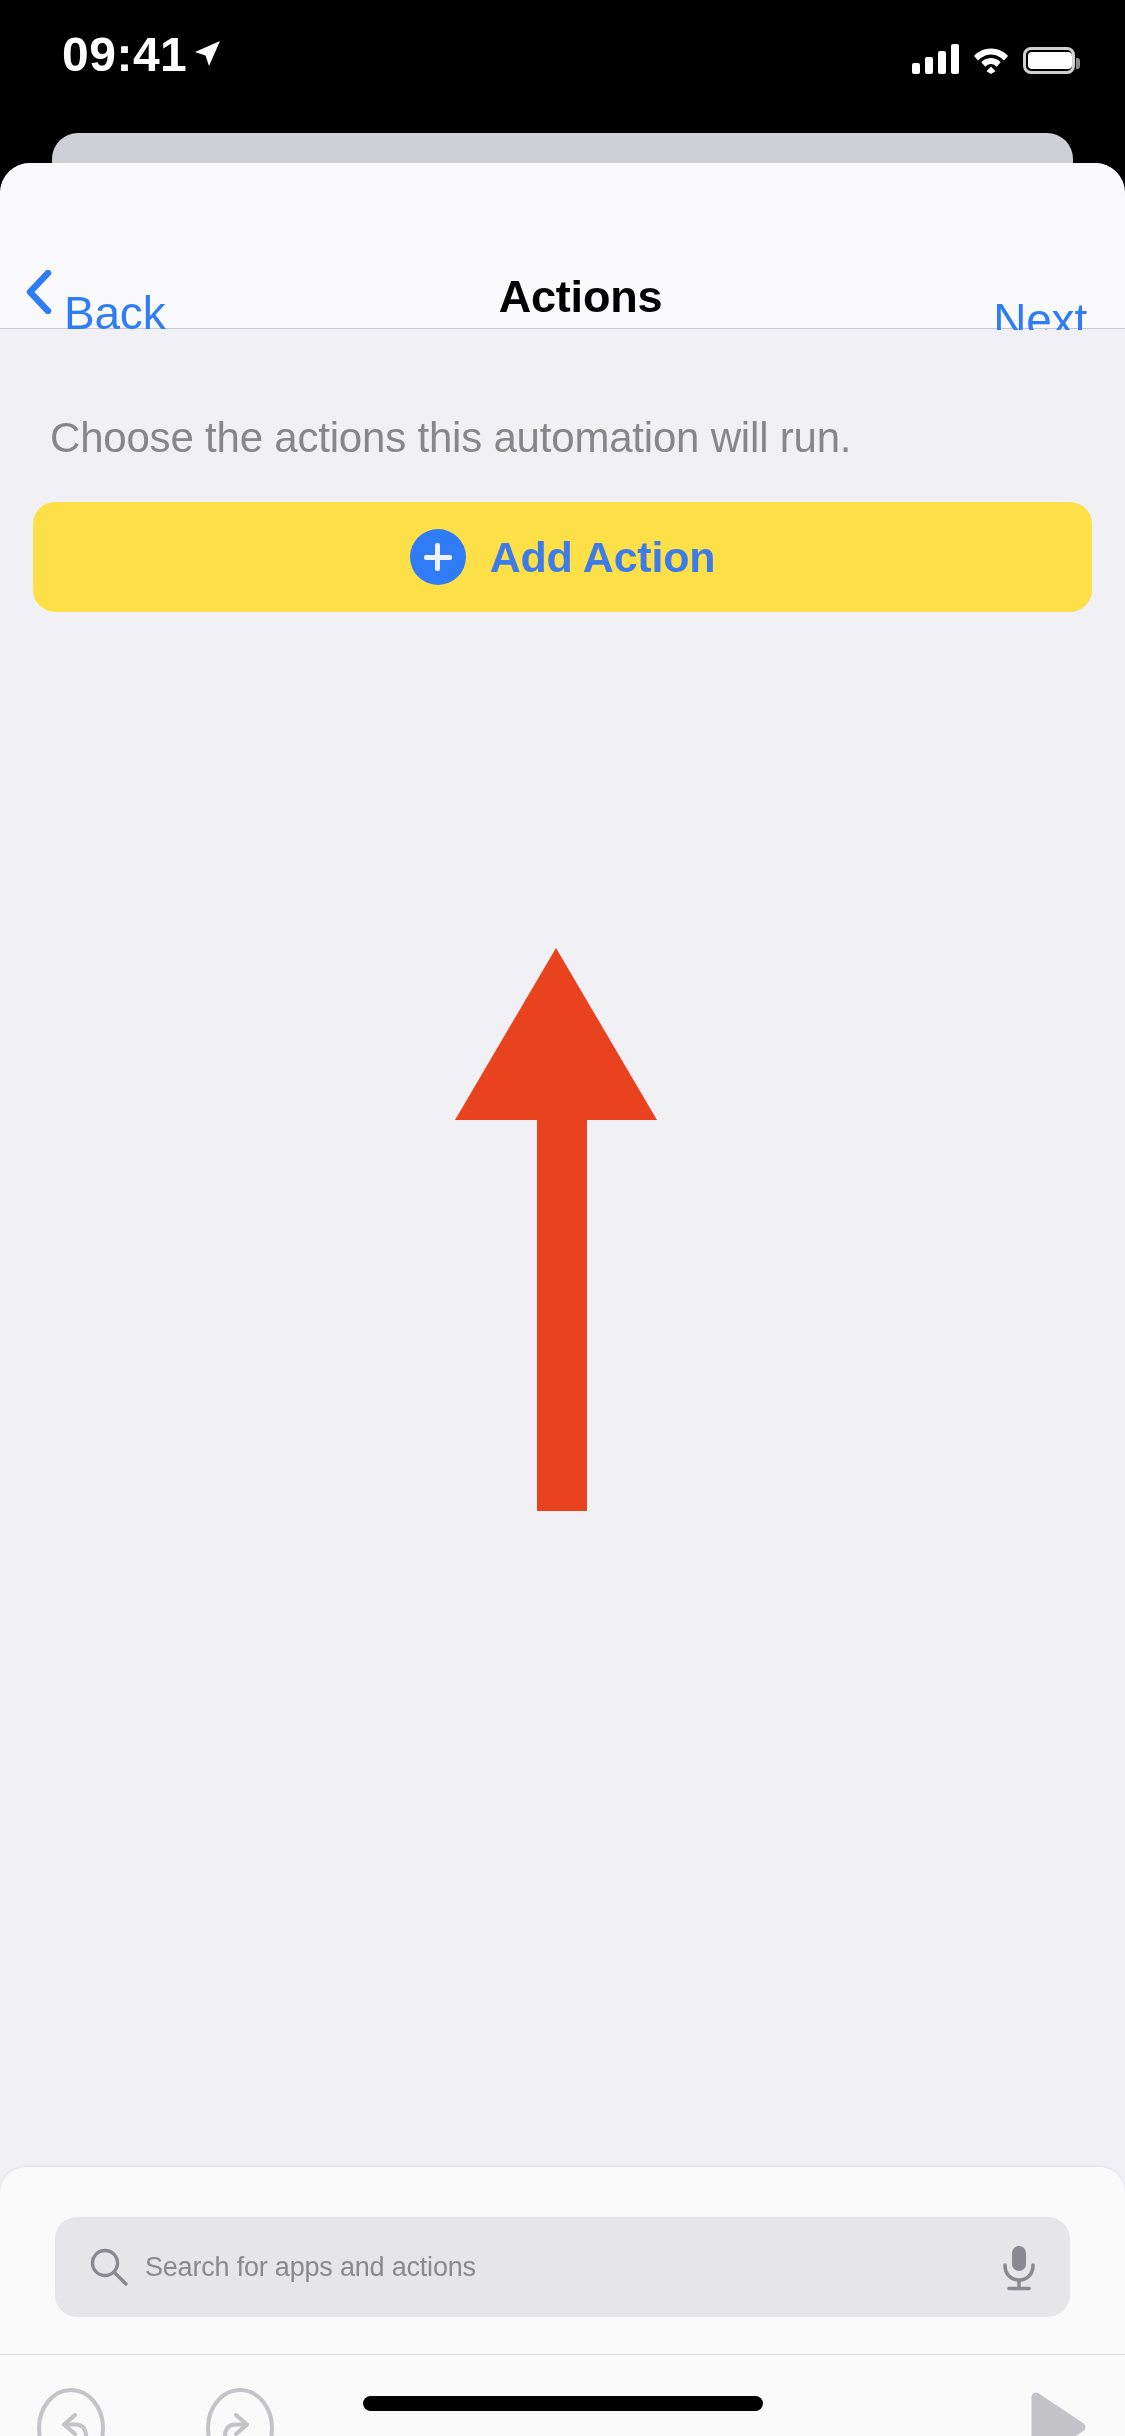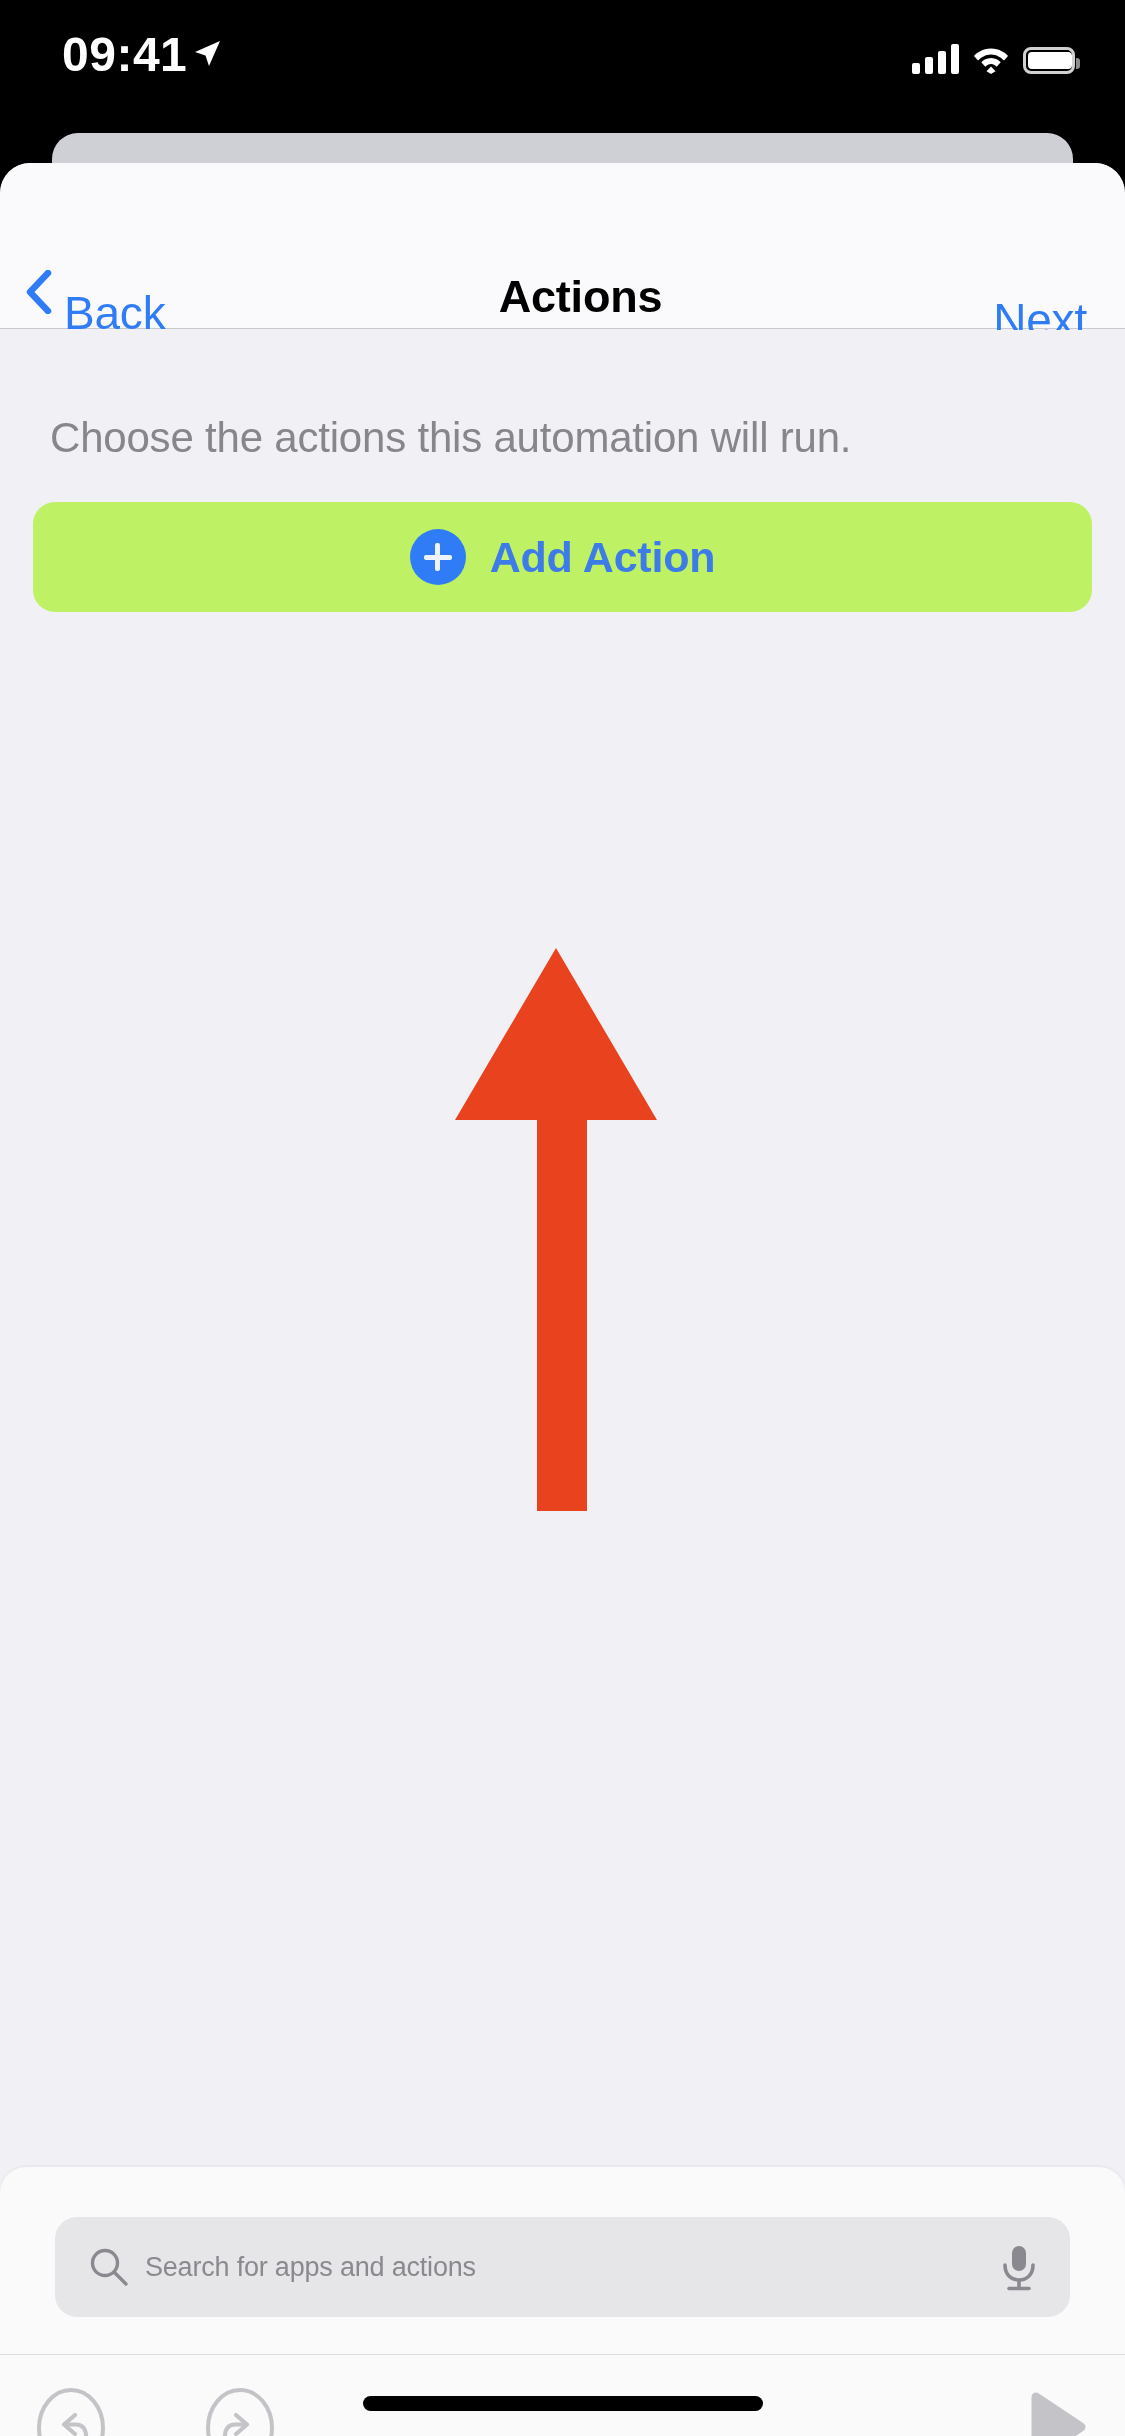--- a/index.html
+++ b/index.html
@@ -120,21 +120,21 @@
     background:#f1f1f5;
   }
   #subtitle {
     position:absolute; left:50px; top:72px;
     font-size:42px; color:#86868c;
     letter-spacing:-0.2px; line-height:46px;margin-top:13px;
   }
   #add-action-button {
     position:absolute; left:33px; top:172px;
     width:1059px; height:110px;
-    background:#bef264;
+    background:#fde047;
     border-radius:22px;
     display:flex; align-items:center; justify-content:center;
     gap:24px; cursor:pointer;
   }
   #plus-circle {
     width:56px; height:56px; border-radius:50%;
     background:#2f7cf6;
     position:relative; flex:none;
   }
   #plus-circle::before, #plus-circle::after {

